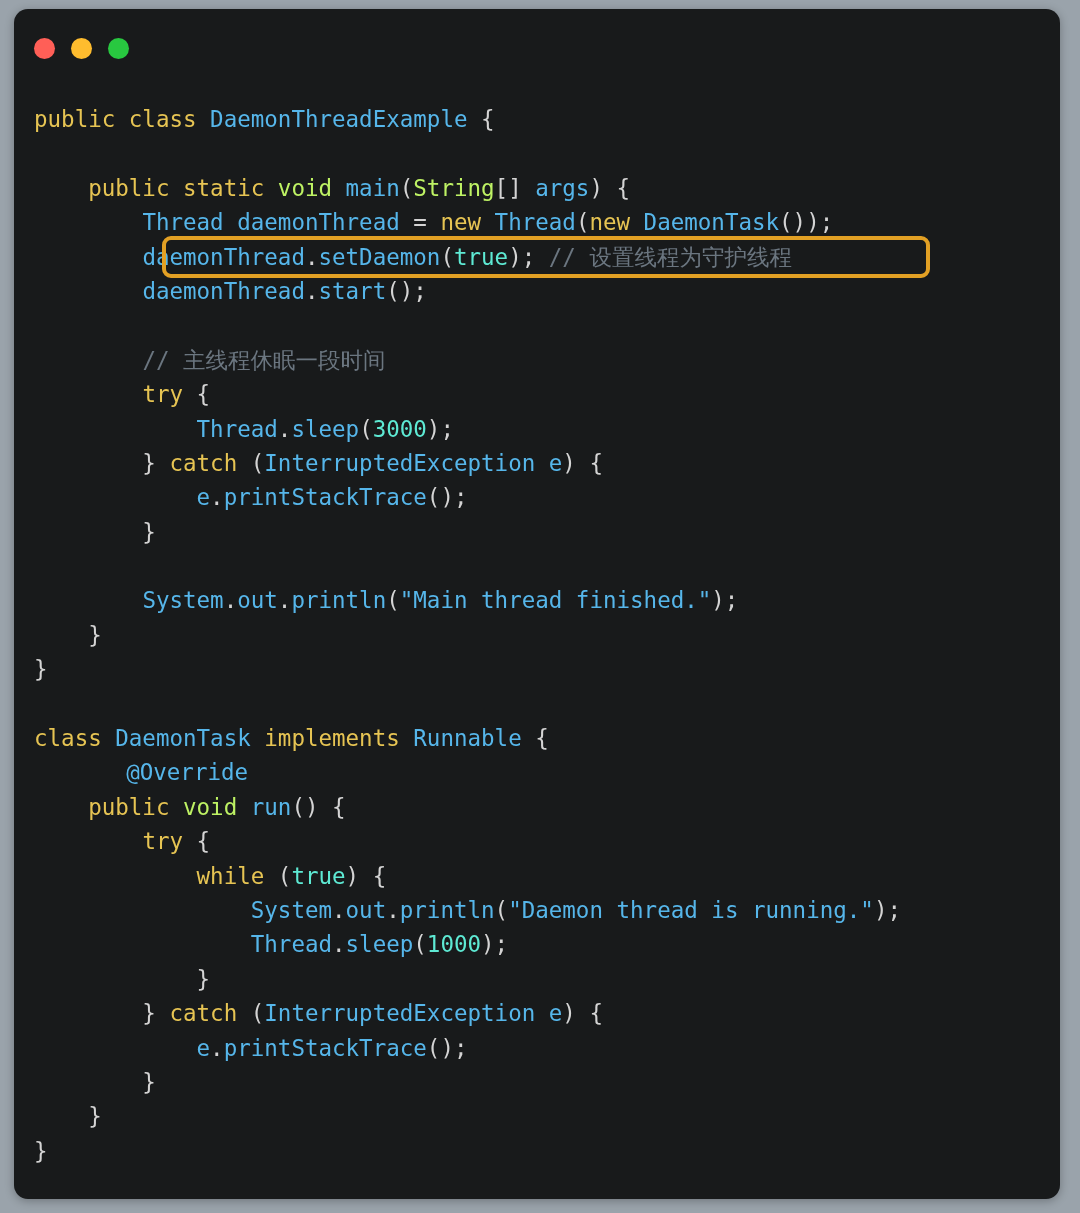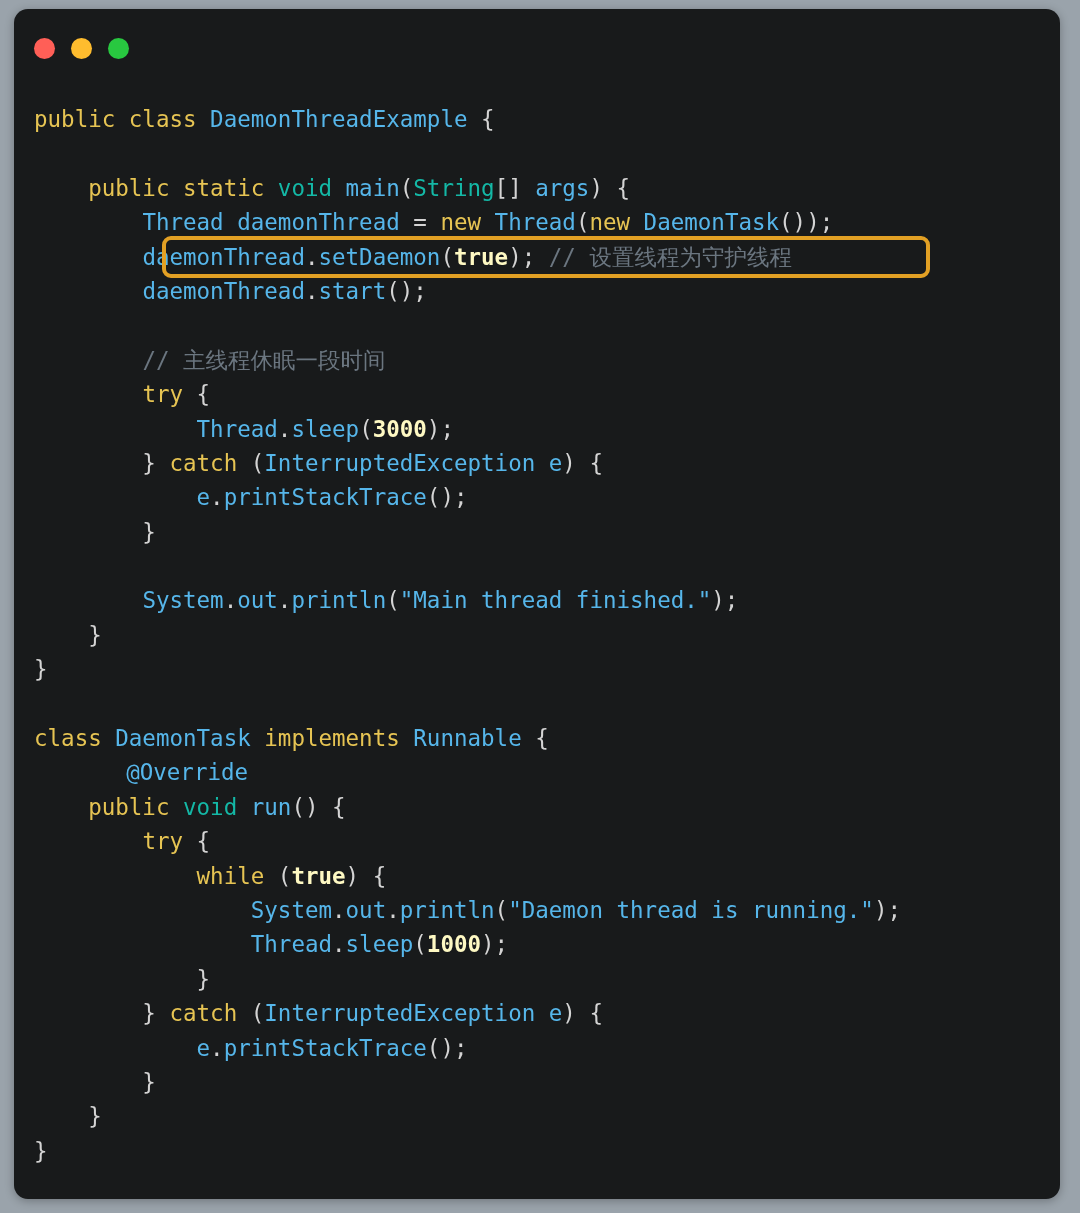--- a/index.html
+++ b/index.html
@@ -75,22 +75,22 @@
   .ln {
     position: relative;
     height: 34.4px;
     padding-left: 20px;
     white-space: pre;
   }
 
   
   .kw   { color: #e6c453; }   
   .typ  { color: #56b6ea; }   
-  .grn  { color: #14b8a6; }   
-  .num  { color: #fef9c3; font-weight: bold; }   
+  .grn  { color: #bef264; }   
+  .num  { color: #5eead4; }   
   .cmt  { color: #6b7680; }   
   .pun  { color: #d4d4d4; }   
   .ann  { color: #56b6ea; margin-left: 38px; }   
 
   
   .hl-box {
     position: absolute;
     left: 148px;
     top: 238px;
     width: 768px;

